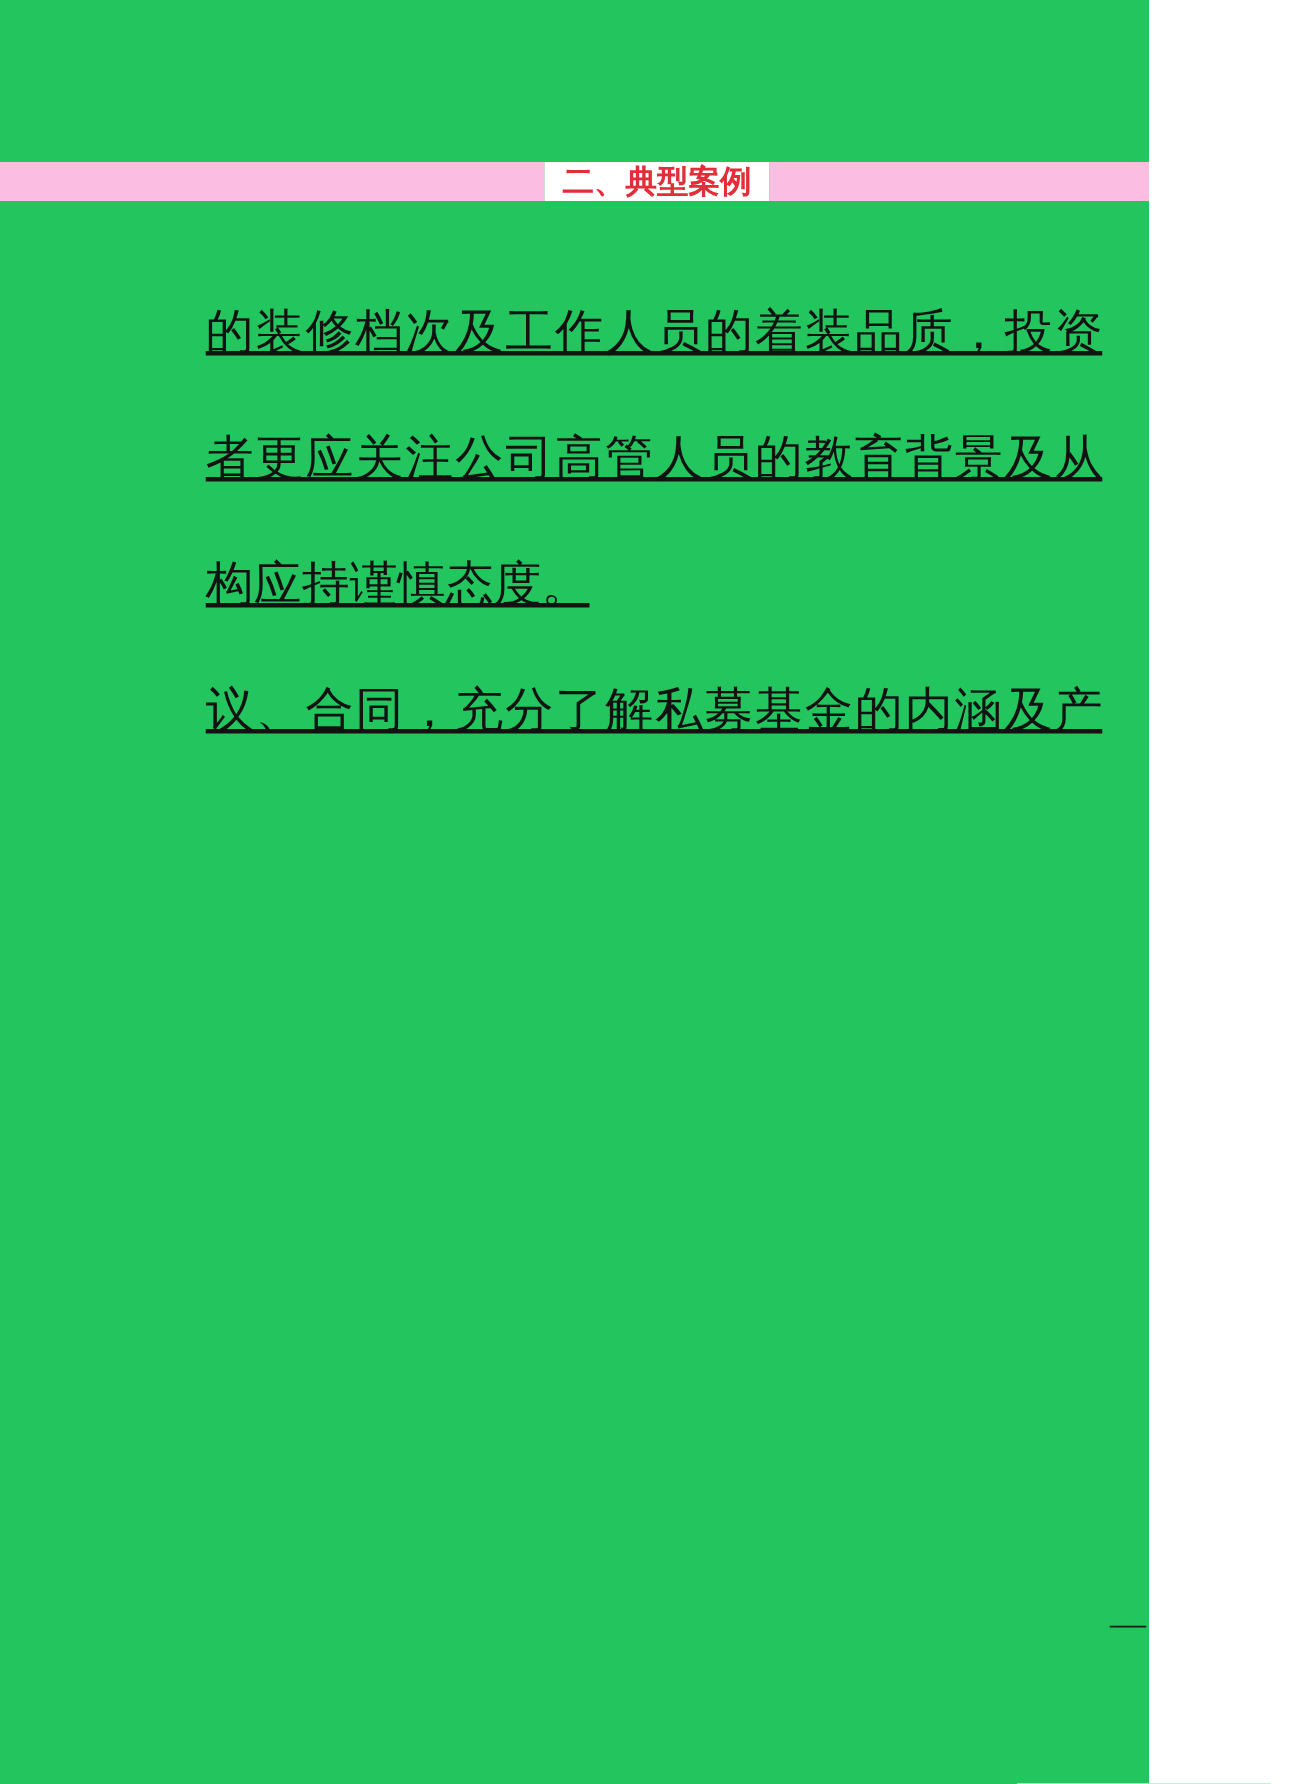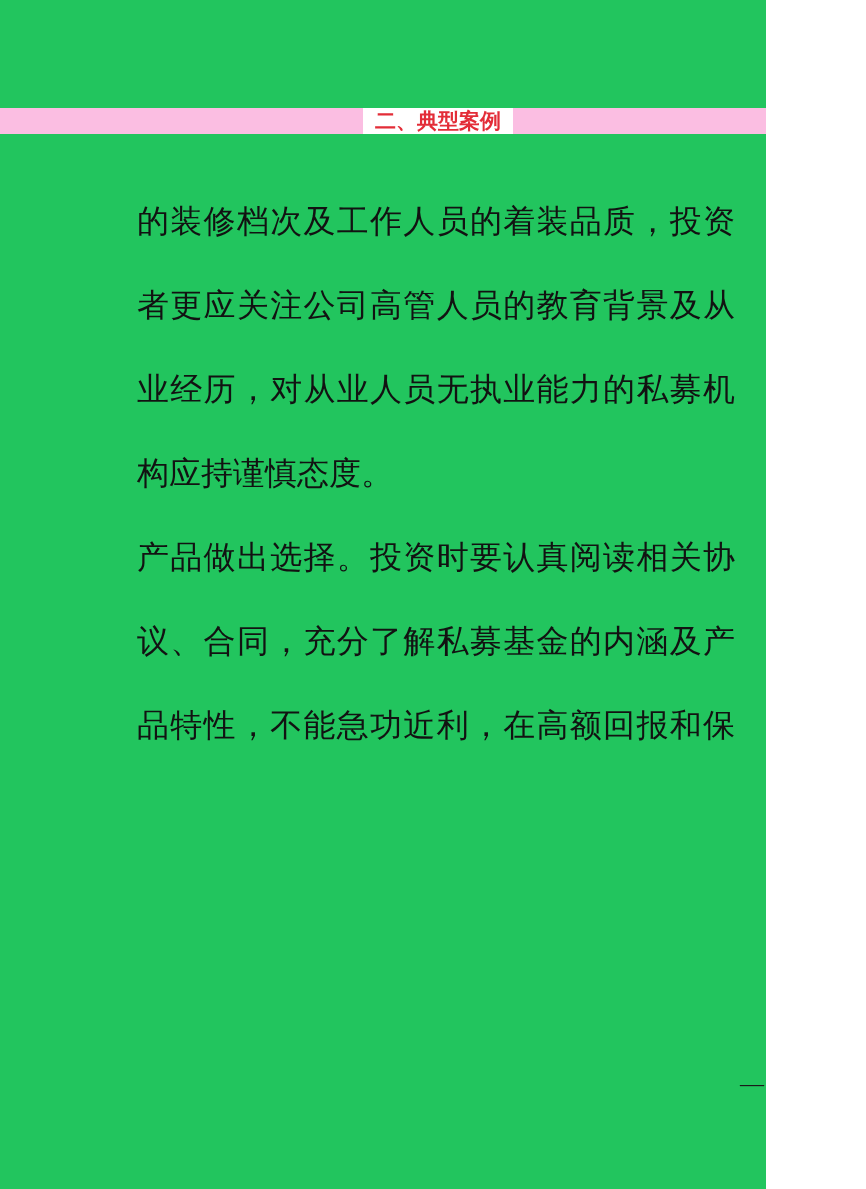--- a/index.html
+++ b/index.html
@@ -54,20 +54,21 @@
   .line {
     box-sizing: border-box;
     width: 598px;
     height: 52px;
     line-height: 52px;
     font-size: 32px;
     text-align: justify;
     text-align-last: justify;
     overflow: hidden;
     white-space: nowrap;
+    text-decoration: underline;
   }
   .line.pend {
     text-align-last: left;
   }
   .line.indent {
     padding-left: 41px;
   }
 
   
   .page-number {
@@ -93,23 +94,20 @@
     <div class="band-seg-left" style="background-color: rgb(251, 190, 226);"></div>
     <div class="band-gap">
       <span class="band-title" style="color: rgb(227, 45, 56);">二、典型案例</span>
     </div>
     <div class="band-seg-right" style="background-color: rgb(251, 190, 226);"></div>
   </div>
 
   <div class="text-block">
     <p class="line">的装修档次及工作人员的着装品质，投资</p>
     <p class="line">者更应关注公司高管人员的教育背景及从</p>
-    <p class="line">业经历，对从业人员无执业能力的私募机</p>
     <p class="line pend">构应持谨慎态度。</p>
-    <p class="line">产品做出选择。投资时要认真阅读相关协</p>
     <p class="line">议、合同，充分了解私募基金的内涵及产</p>
-    <p class="line">品特性，不能急功近利，在高额回报和保</p>
 
   </div>
 
   <div class="page-number">— 63 —</div>
 
 </div>
 
 </body></html>

